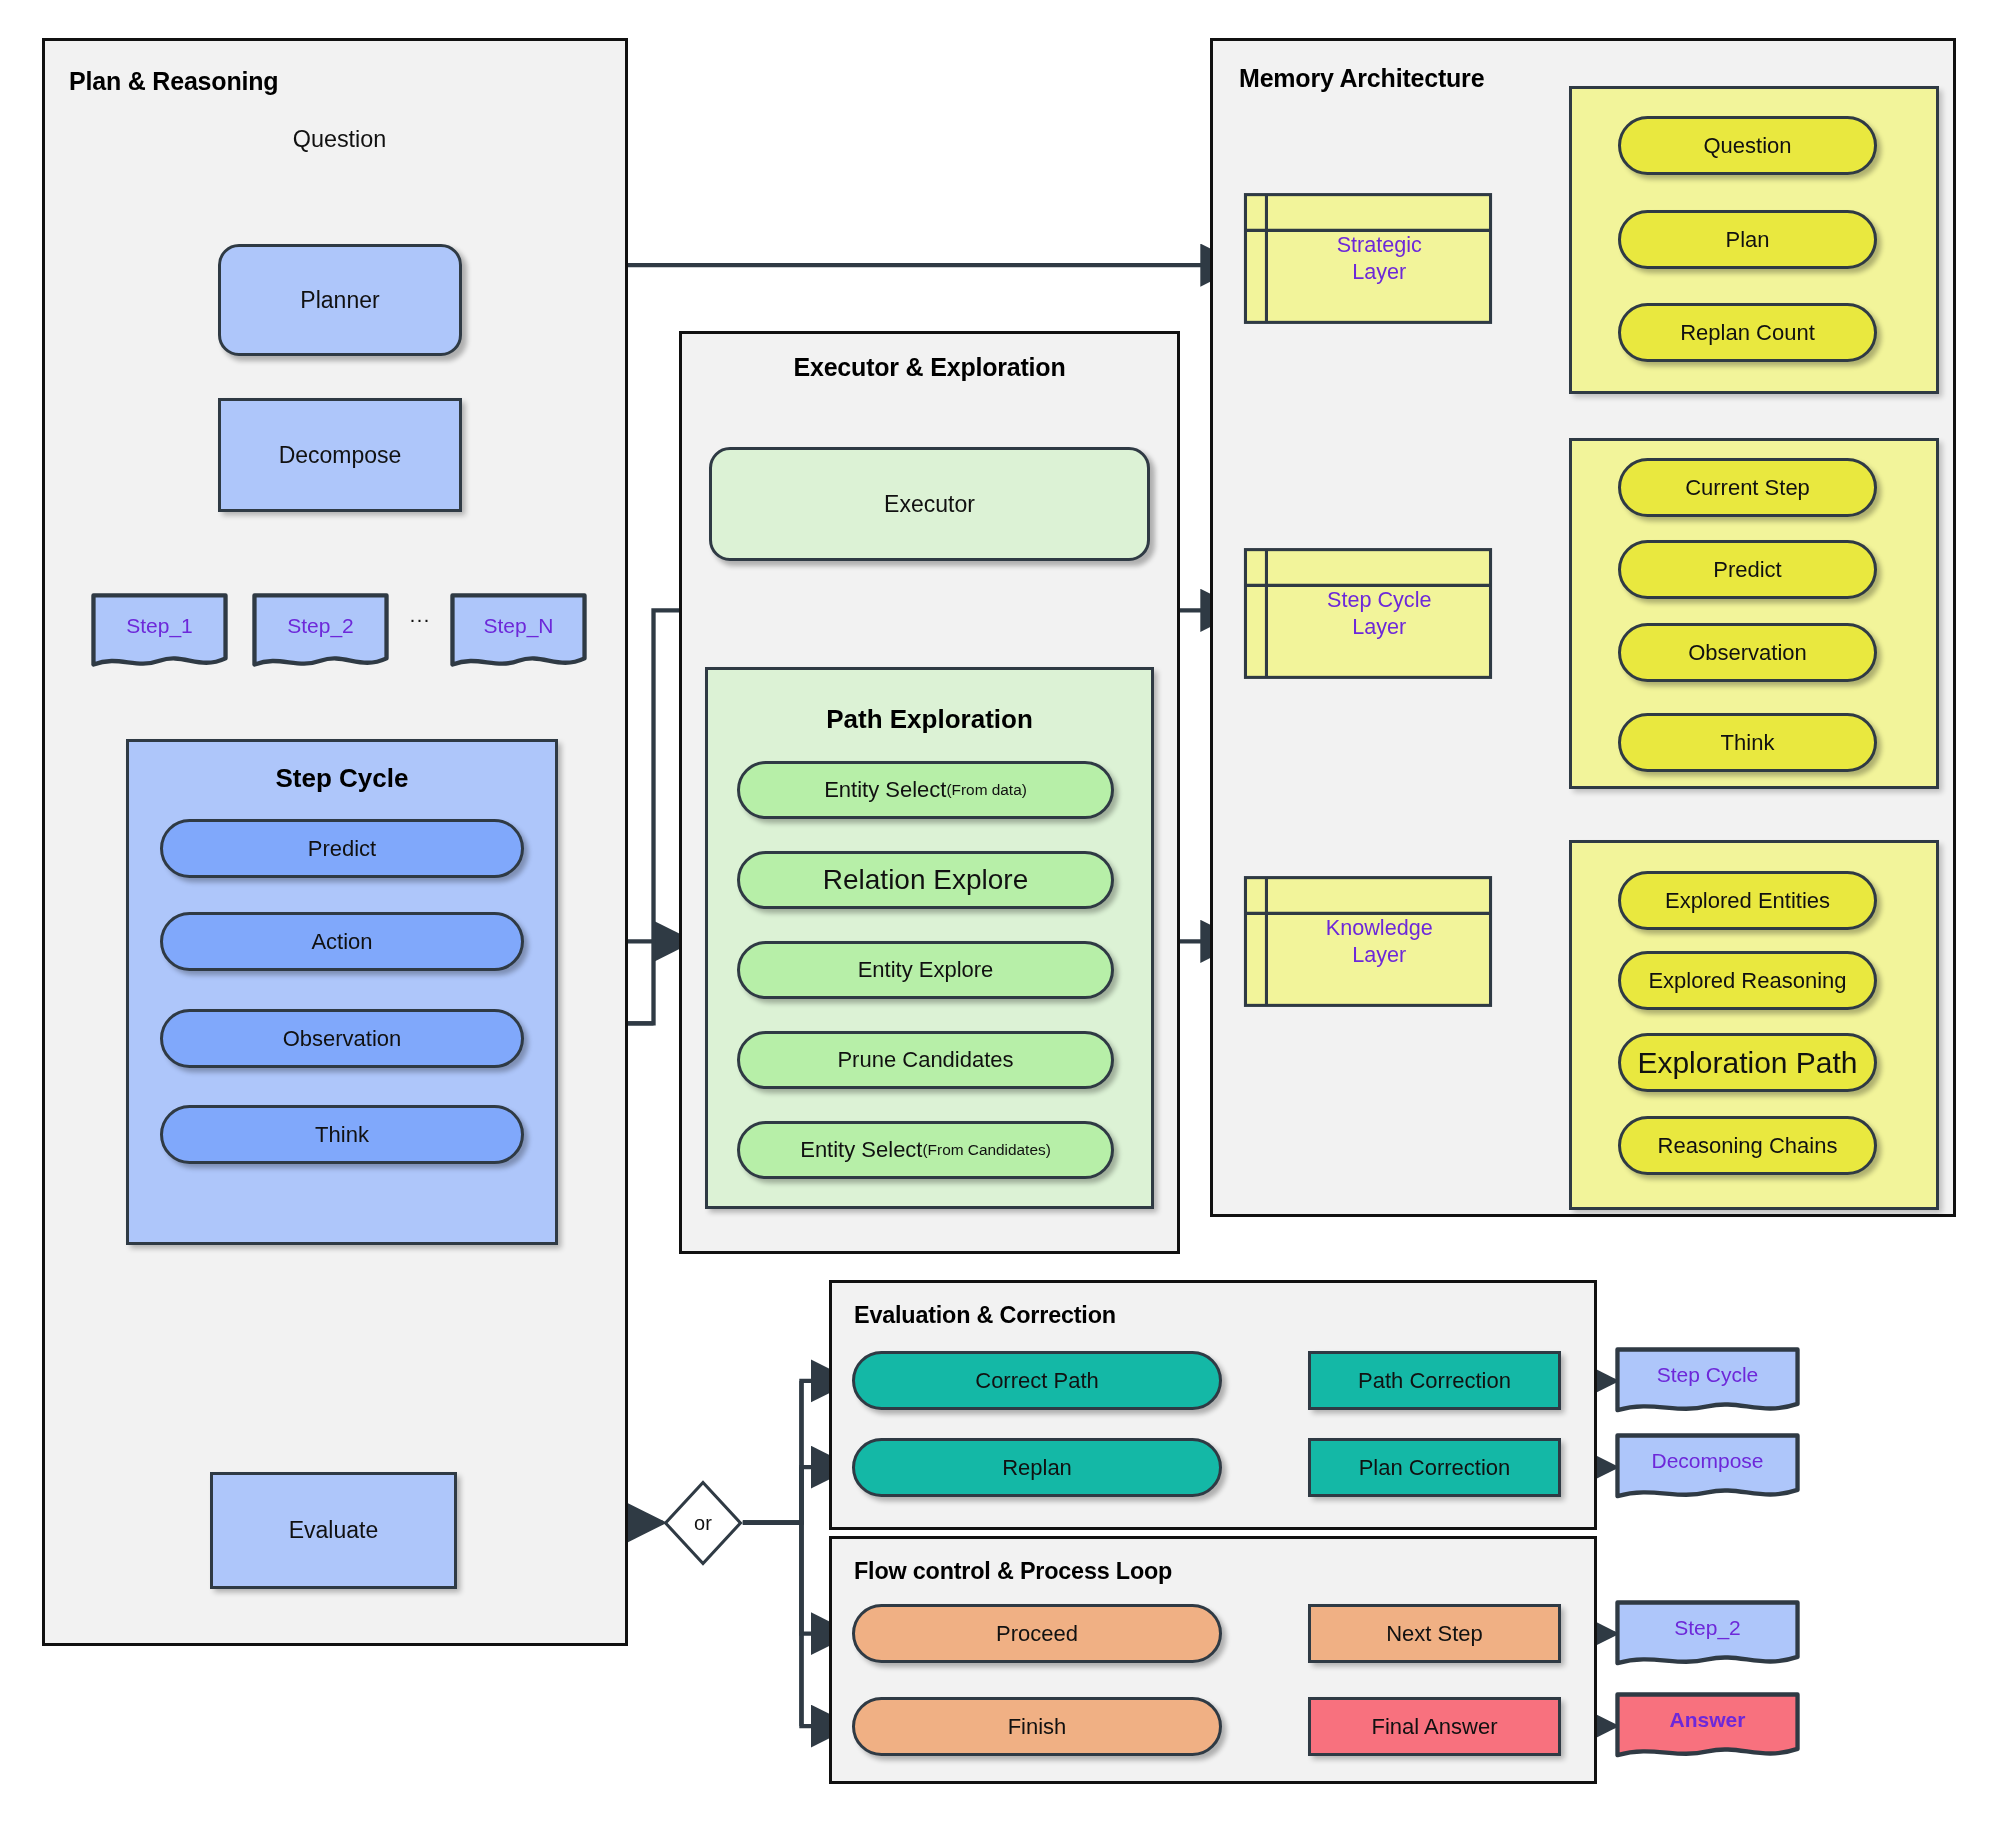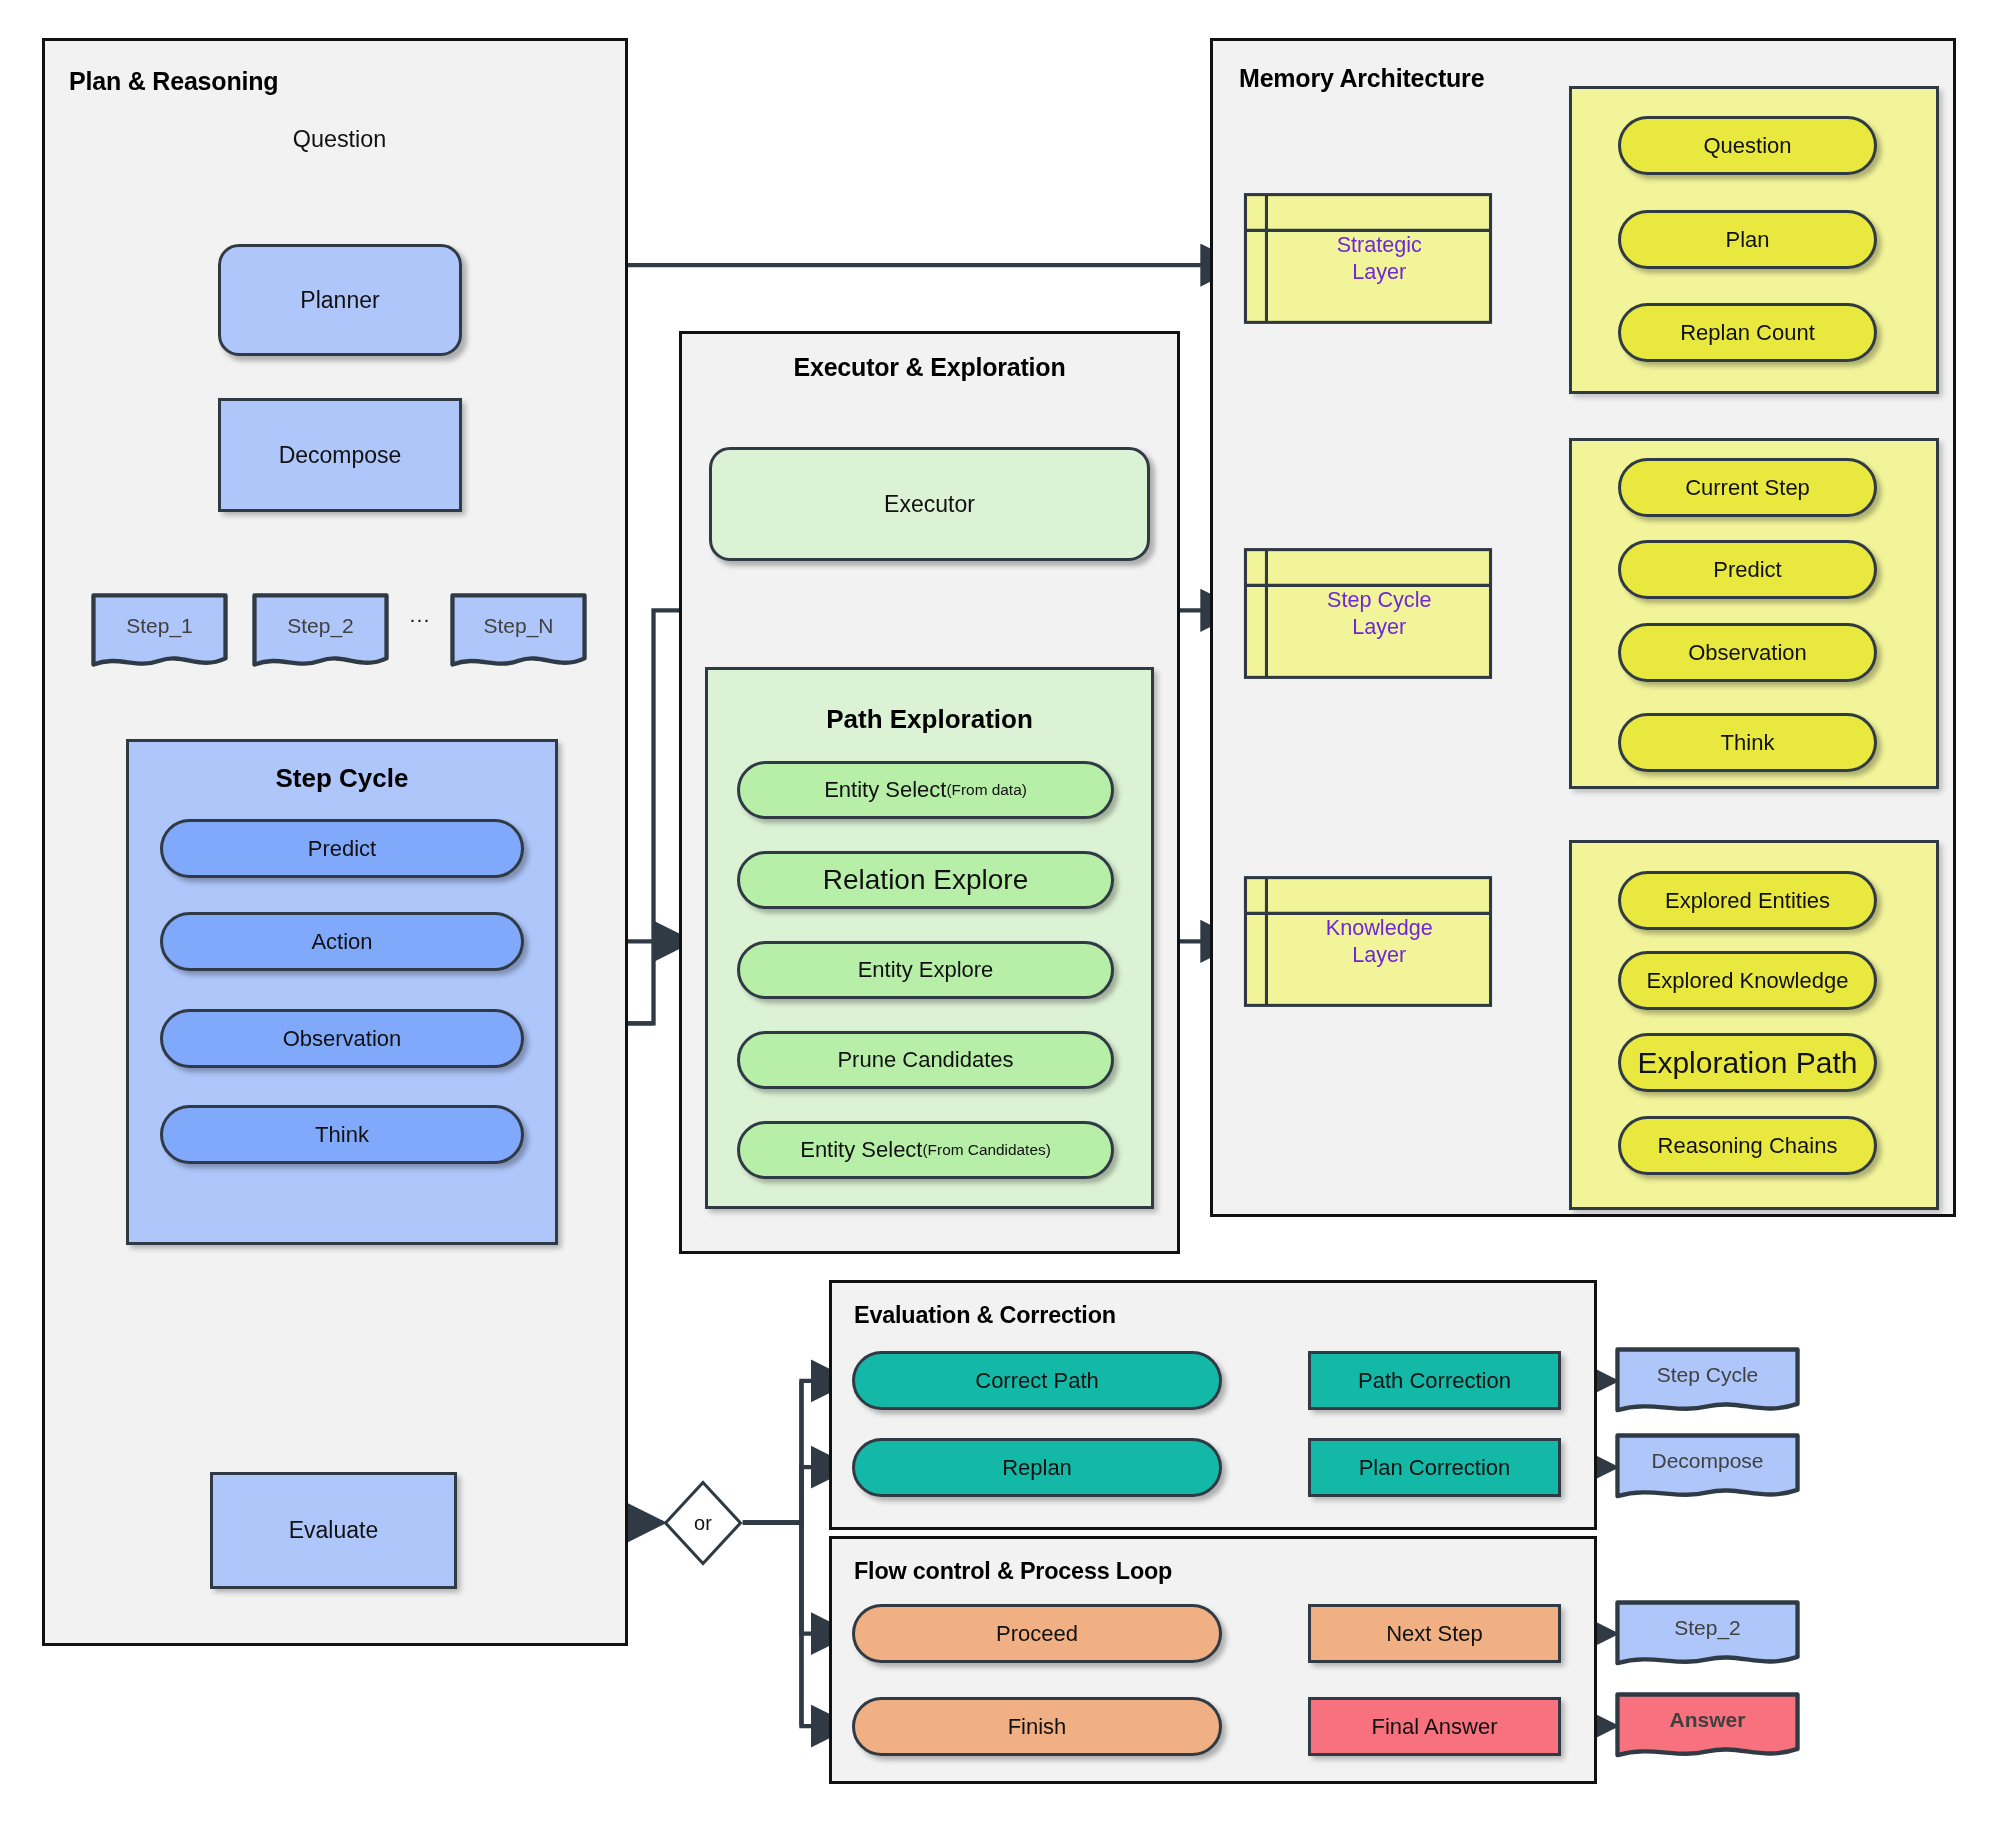--- a/index.html
+++ b/index.html
@@ -26,21 +26,21 @@
   .red{background:#f8717e;}
 
   .grp-title{position:absolute;font-weight:bold;color:#000;text-align:center;}
 
   .plain-label{position:absolute;color:#111;}
 
   
   .doc{position:absolute;box-shadow:none;border:none;background:transparent;
        display:flex;align-items:flex-start;justify-content:center;}
   .doc svg{position:absolute;left:0;top:0;overflow:visible;}
-  .doc .doclabel{position:relative;z-index:2;width:100%;text-align:center;color:#404040;}
+  .doc .doclabel{position:relative;z-index:2;width:100%;text-align:center;color:#6d28d9;}
 
   
   .tbl{position:absolute;box-shadow:none;border:none;background:transparent;}
   .tbl svg{position:absolute;left:0;top:0;}
   .tbl .tlabel{position:absolute;left:9%;top:0;width:91%;height:100%;
      display:flex;align-items:center;justify-content:center;text-align:center;color:#6d28d9;z-index:2;line-height:1.25;}
 
   .diamond{position:absolute;}
   .diamond svg{position:absolute;left:0;top:0;}
   .diamond .dlabel{position:absolute;left:0;top:0;width:100%;height:100%;
@@ -276,21 +276,21 @@
     <div class="tlabel" style="font-size:21.6px;">
       <span><span>Knowledge</span><br><span>Layer</span></span>
     </div>
   </div>
 
   <div class="node rect yellow-outer" style="left:1569px;top:840px;width:370px;height:370px;display:block;border-width:3.1px;box-shadow:4.3px 4.3px 5.5px rgba(0,0,0,0.22);"></div>
   <div class="node pill yellow-inner" style="left:1618px;top:871px;width:259px;height:59px;font-size:22px;">
     <span>Explored Entities</span>
   </div>
   <div class="node pill yellow-inner" style="left:1618px;top:951px;width:259px;height:59px;font-size:22px;">
-    <span>Explored Knowledge</span>
+    <span>Explored Reasoning</span>
   </div>
   <div class="node pill yellow-inner" style="left:1618px;top:1033px;width:259px;height:59px;font-size:30px;">
     <span>Exploration Path</span>
   </div>
   <div class="node pill yellow-inner" style="left:1618px;top:1116px;width:259px;height:59px;font-size:22px;">
     <span>Reasoning Chains</span>
   </div>
 
   <div class="panel" style="left:829px;top:1280px;width:768px;height:250px;"></div>
   <div class="panel-title" style="left:854px;top:1302px;font-size:23.4px;">Evaluation &amp; Correction</div>

